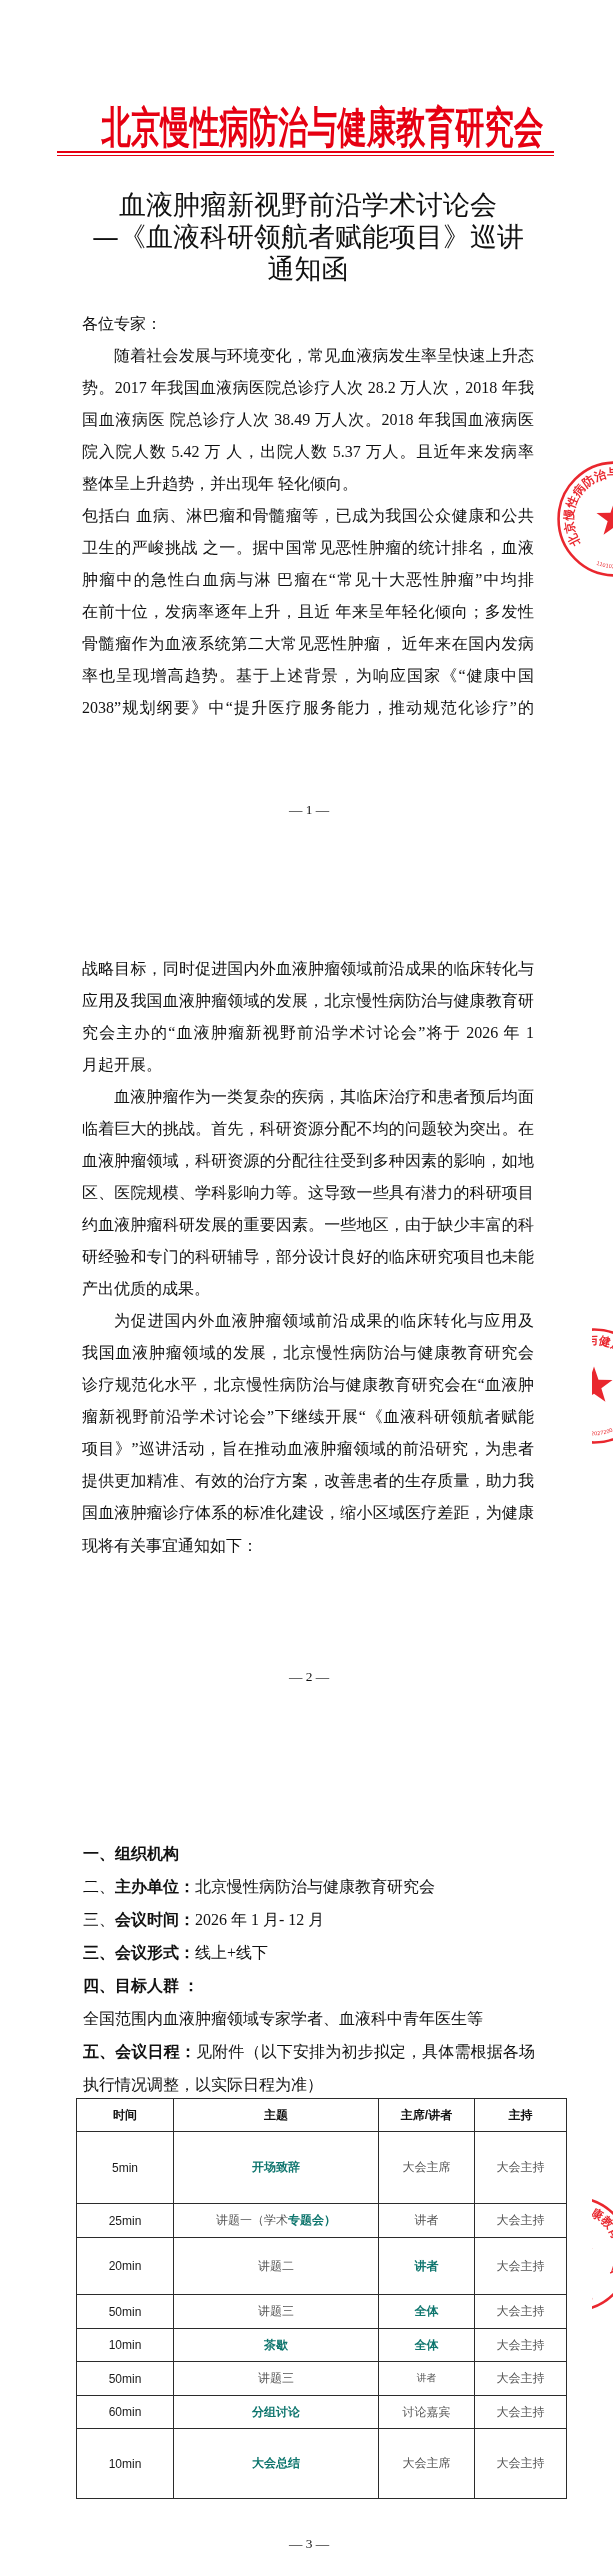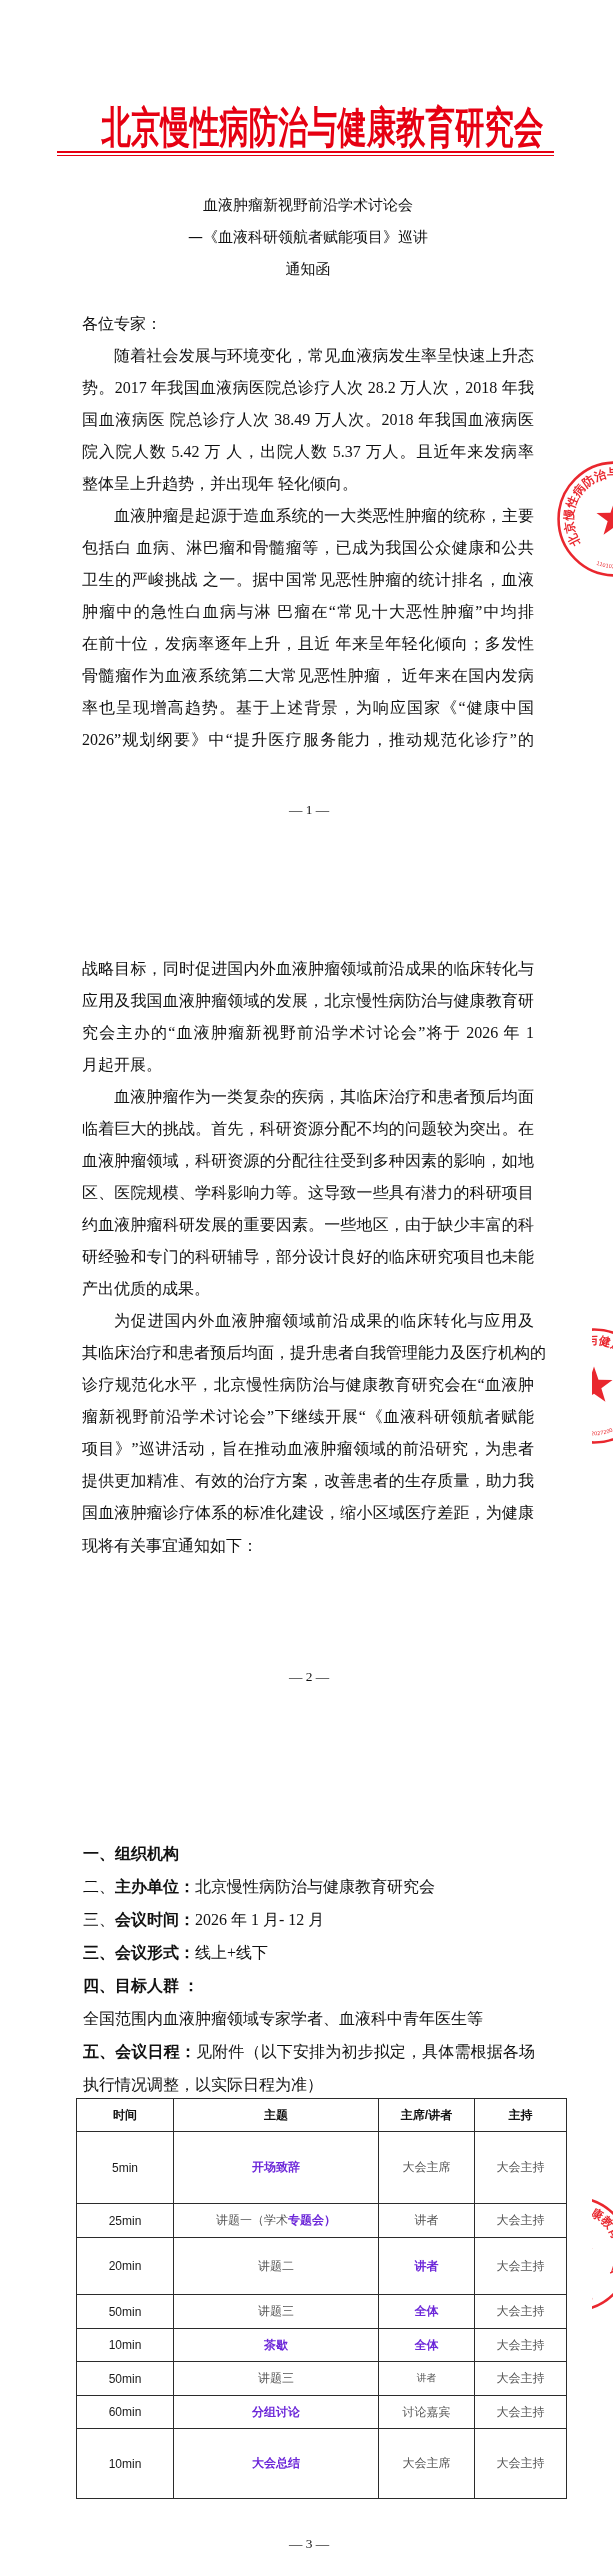--- a/index.html
+++ b/index.html
@@ -22,42 +22,42 @@
   
   .org-title{
     position:absolute;left:4.6px;top:103px;width:613px;height:48px;line-height:48px;
     text-align:center;white-space:nowrap;font-size:43px;font-weight:bold;color:var(--header-red);
     font-family:"DejaVu Serif",serif;transform:scaleX(0.685);transform-origin:center center;
   }
   .rule-thick{position:absolute;left:57px;top:151px;width:497px;height:2.1px;background:var(--header-red);}
   .rule-thin{position:absolute;left:57px;top:155px;width:497px;height:1px;background:var(--header-red);}
 
   .notice-title{position:absolute;left:82px;top:189px;width:452px;}
-  .notice-title .tl{height:32px;line-height:32px;text-align:center;white-space:nowrap;font-size:15px;
+  .notice-title .tl{height:32px;line-height:32px;text-align:center;white-space:nowrap;font-size:27px;
     font-family:"DejaVu Sans",sans-serif;color:#111;}
 
   
   .text-block{position:absolute;left:82px;width:452px;font-size:16px;}
   .ln{height:var(--lh);line-height:var(--lh);white-space:nowrap;text-align:justify;text-align-last:justify;overflow:visible;}
   .ln.end{text-align:left;text-align-last:left;}
   .ln.ind{padding-left:32px;}
   .gap{margin-top:1px;}
   .b{font-weight:bold;}
   .num-light{font-weight:normal;}
 
   .page-num{position:absolute;left:2.6px;top:801px;width:613px;height:18.5px;line-height:18.5px;text-align:center;
     font-size:13.4px;white-space:nowrap;}
 
   
   .schedule{position:absolute;left:76px;top:364px;border-collapse:collapse;table-layout:fixed;width:489px;
     font-family:"Liberation Sans","DejaVu Sans",sans-serif;font-size:12px;}
   .schedule th,.schedule td{border:0.8px solid var(--tborder);text-align:center;vertical-align:middle;padding:0 2.1px;white-space:nowrap;}
   .schedule th{font-weight:bold;color:#111;}
   .tt{color:#1a1a1a;font-weight:normal;}
-  .ts{color:#6d28d9;font-weight:bold;}
+  .ts{color:#0f766e;font-weight:bold;}
   .tm{color:var(--muted);font-weight:normal;}
   .small{font-size:9.8px;}
 
   
   .seal-slice{position:absolute;height:118px;overflow:hidden;}
   .seal-svg{position:absolute;top:0;width:118px;height:118px;mix-blend-mode:multiply;opacity:0.92;}
   .seal-ring{fill:none;stroke:var(--seal-red);stroke-width:5;}
   .seal-ring-text{fill:var(--seal-red);font-family:"DejaVu Serif",serif;font-weight:bold;font-size:23px;}
   .seal-star{fill:var(--seal-red);}
   .seal-code{fill:var(--seal-red);font-family:"DejaVu Sans",sans-serif;font-size:10px;}
@@ -89,28 +89,27 @@
     <div class="tl">通知函</div>
   </div>
 
   <div class="text-block" style="top:308px;--lh:32px">
     <div class="ln end">各位专家：</div>
     <div class="ln ind">随着社会发展与环境变化，常见血液病发生率呈快速上升态</div>
     <div class="ln">势。2017 年我国血液病医院总诊疗人次 28.2 万人次，2018 年我</div>
     <div class="ln">国血液病医 院总诊疗人次 38.49 万人次。2018 年我国血液病医</div>
     <div class="ln">院入院人数 5.42 万 人，出院人数 5.37 万人。且近年来发病率</div>
     <div class="ln end">整体呈上升趋势，并出现年 轻化倾向。</div>
-    <div class="ln ind">血液肿瘤是起源于造血系统的一大类恶性肿瘤的统称，主要</div>
     <div class="ln">包括白 血病、淋巴瘤和骨髓瘤等，已成为我国公众健康和公共</div>
     <div class="ln">卫生的严峻挑战 之一。据中国常见恶性肿瘤的统计排名，血液</div>
     <div class="ln">肿瘤中的急性白血病与淋 巴瘤在“常见十大恶性肿瘤”中均排</div>
     <div class="ln">在前十位，发病率逐年上升，且近 年来呈年轻化倾向；多发性</div>
     <div class="ln">骨髓瘤作为血液系统第二大常见恶性肿瘤， 近年来在国内发病</div>
     <div class="ln">率也呈现增高趋势。基于上述背景，为响应国家《“健康中国</div>
-    <div class="ln">2026”规划纲要》中“提升医疗服务能力，推动规范化诊疗”的</div>
+    <div class="ln">2038”规划纲要》中“提升医疗服务能力，推动规范化诊疗”的</div>
   </div>
 
   <div class="seal-slice" style="left:556px;top:460px;width:57px;">
     <svg class="seal-svg" style="left:0px" viewBox="0 0 230 230">
         <use href="#seal-symbol" width="230" height="230"></use>
       </svg>
   </div>
 
   <div class="page-num">— 1 —</div>
 </div>
@@ -122,21 +121,21 @@
     <div class="ln">究会主办的“血液肿瘤新视野前沿学术讨论会”将于 2026 年 1</div>
     <div class="ln end">月起开展。</div>
     <div class="ln ind">血液肿瘤作为一类复杂的疾病，其临床治疗和患者预后均面</div>
     <div class="ln">临着巨大的挑战。首先，科研资源分配不均的问题较为突出。在</div>
     <div class="ln">血液肿瘤领域，科研资源的分配往往受到多种因素的影响，如地</div>
     <div class="ln">区、医院规模、学科影响力等。这导致一些具有潜力的科研项目</div>
     <div class="ln">约血液肿瘤科研发展的重要因素。一些地区，由于缺少丰富的科</div>
     <div class="ln">研经验和专门的科研辅导，部分设计良好的临床研究项目也未能</div>
     <div class="ln end">产出优质的成果。</div>
     <div class="ln ind">为促进国内外血液肿瘤领域前沿成果的临床转化与应用及</div>
-    <div class="ln">其临床治疗和患者预后均面，提升患者自我管理能力及医疗机构的</div>
+    <div class="ln">我国血液肿瘤领域的发展，北京慢性病防治与健康教育研究会</div>
     <div class="ln">诊疗规范化水平，北京慢性病防治与健康教育研究会在“血液肿</div>
     <div class="ln">瘤新视野前沿学术讨论会”下继续开展“《血液科研领航者赋能</div>
     <div class="ln">项目》”巡讲活动，旨在推动血液肿瘤领域的前沿研究，为患者</div>
     <div class="ln">提供更加精准、有效的治疗方案，改善患者的生存质量，助力我</div>
     <div class="ln">国血液肿瘤诊疗体系的标准化建设，缩小区域医疗差距，为健康</div>
     <div class="ln end gap">现将有关事宜通知如下：</div>
   </div>
 
   <div class="seal-slice" style="left:592px;top:460px;width:20.6px;">
     <svg class="seal-svg" style="left:-57px" viewBox="0 0 230 230">

